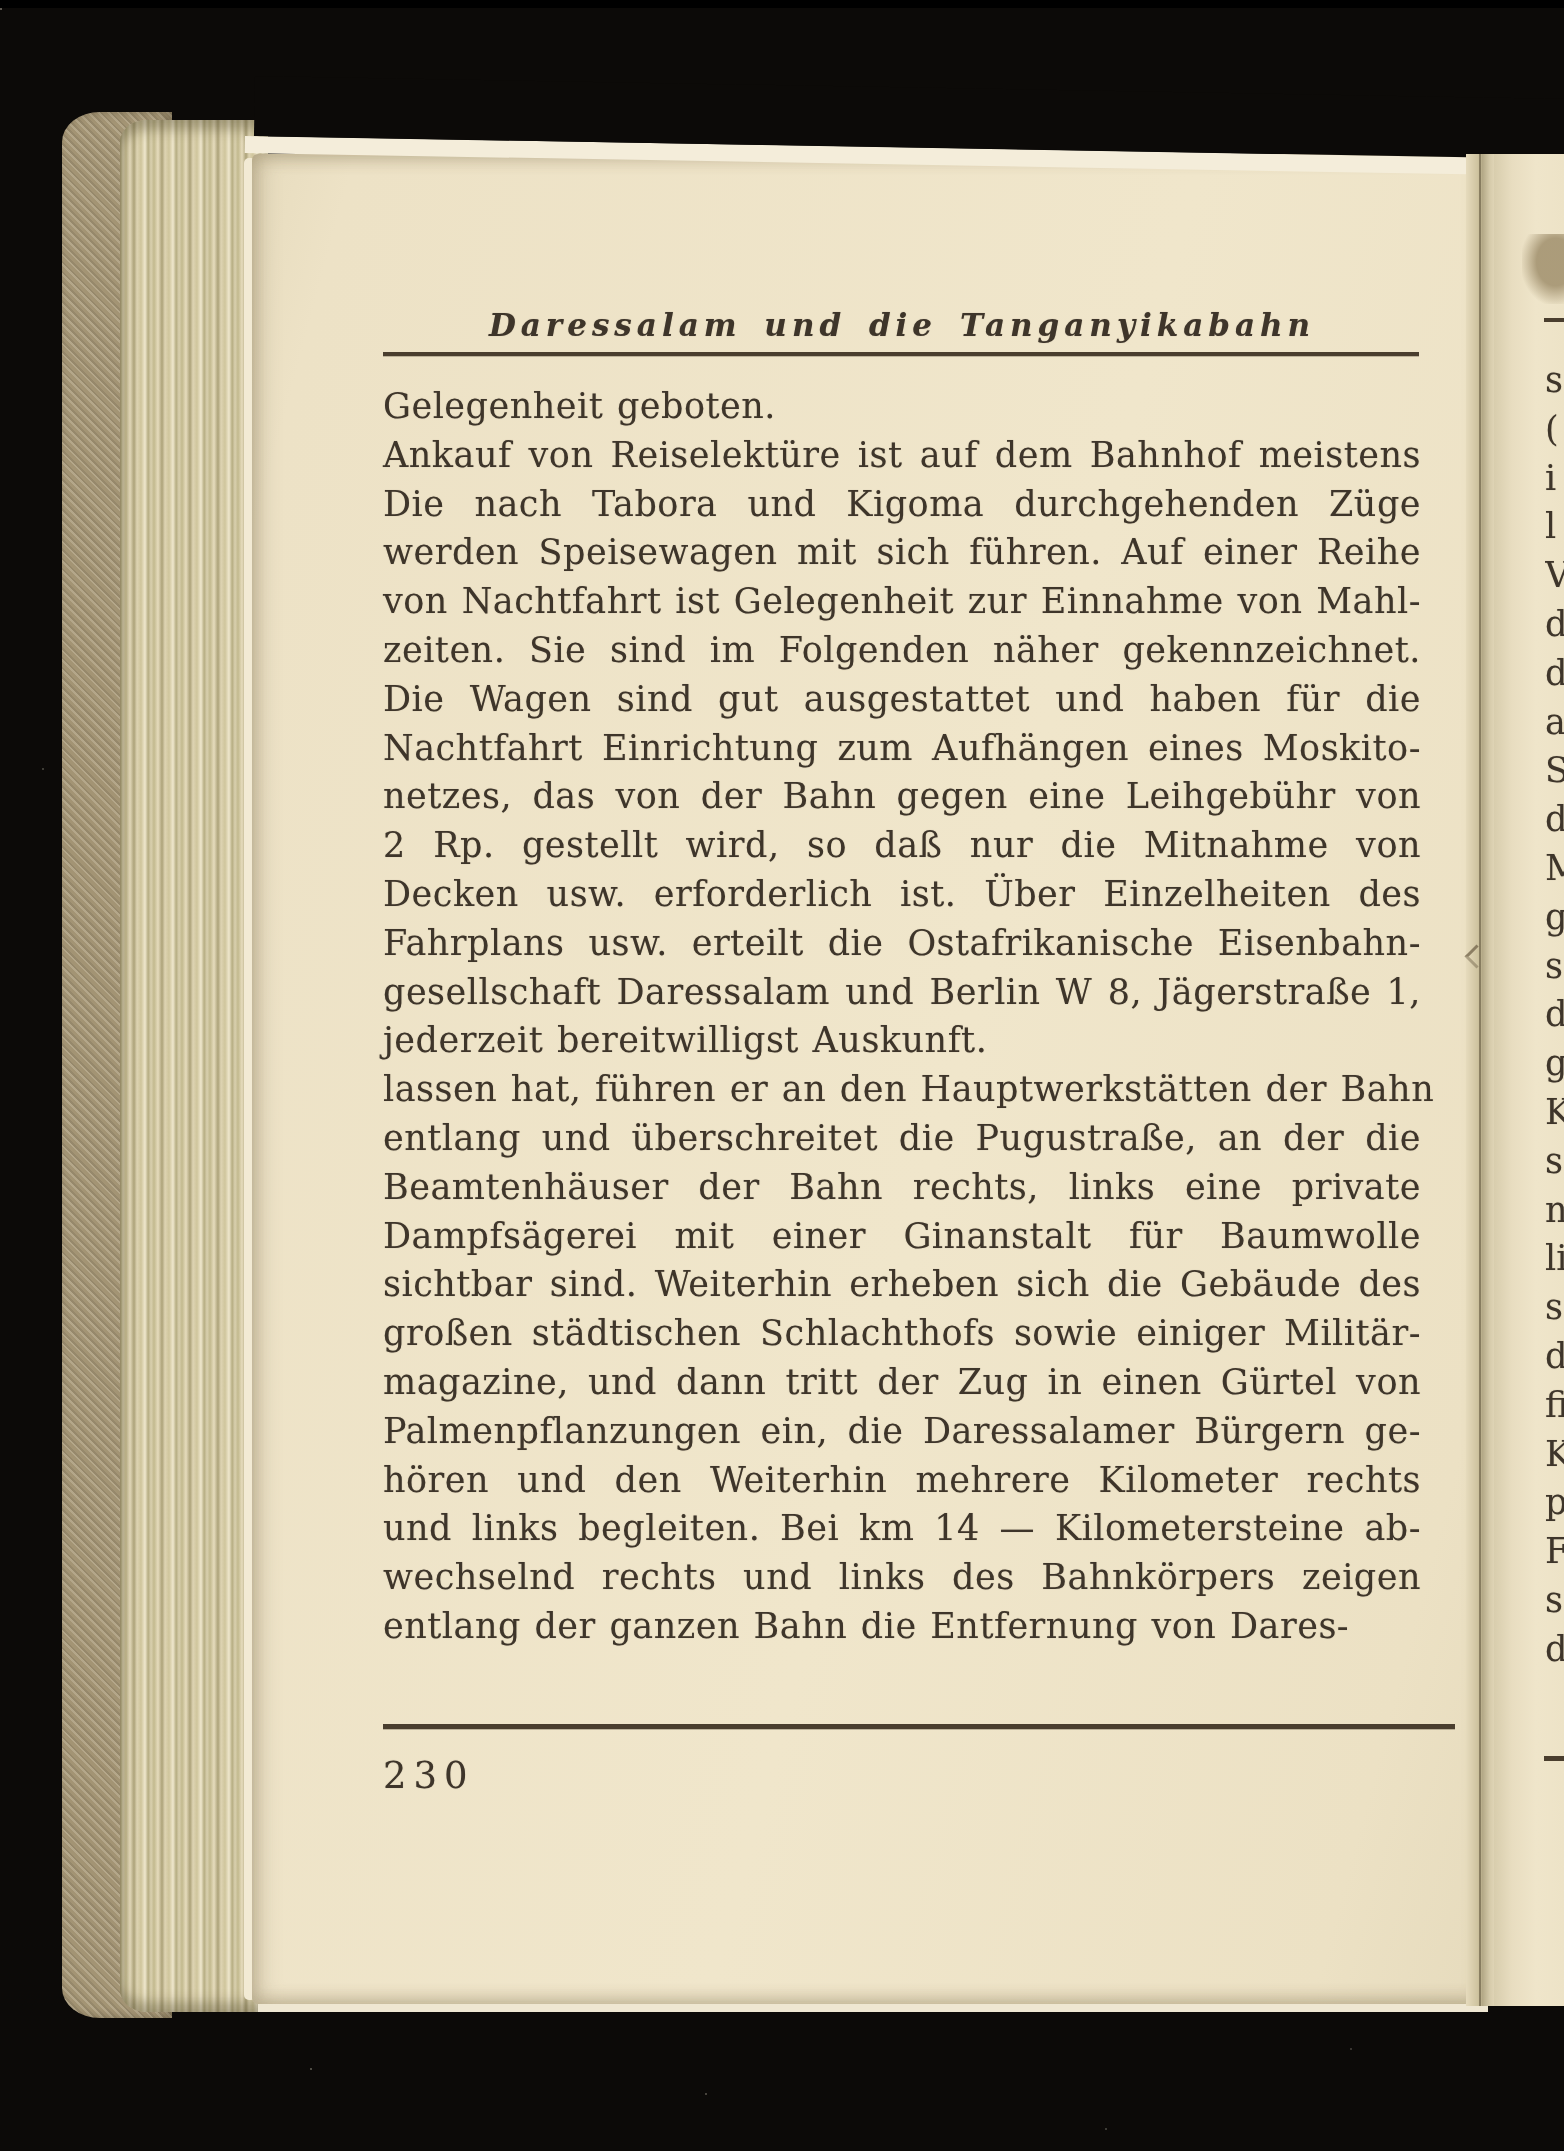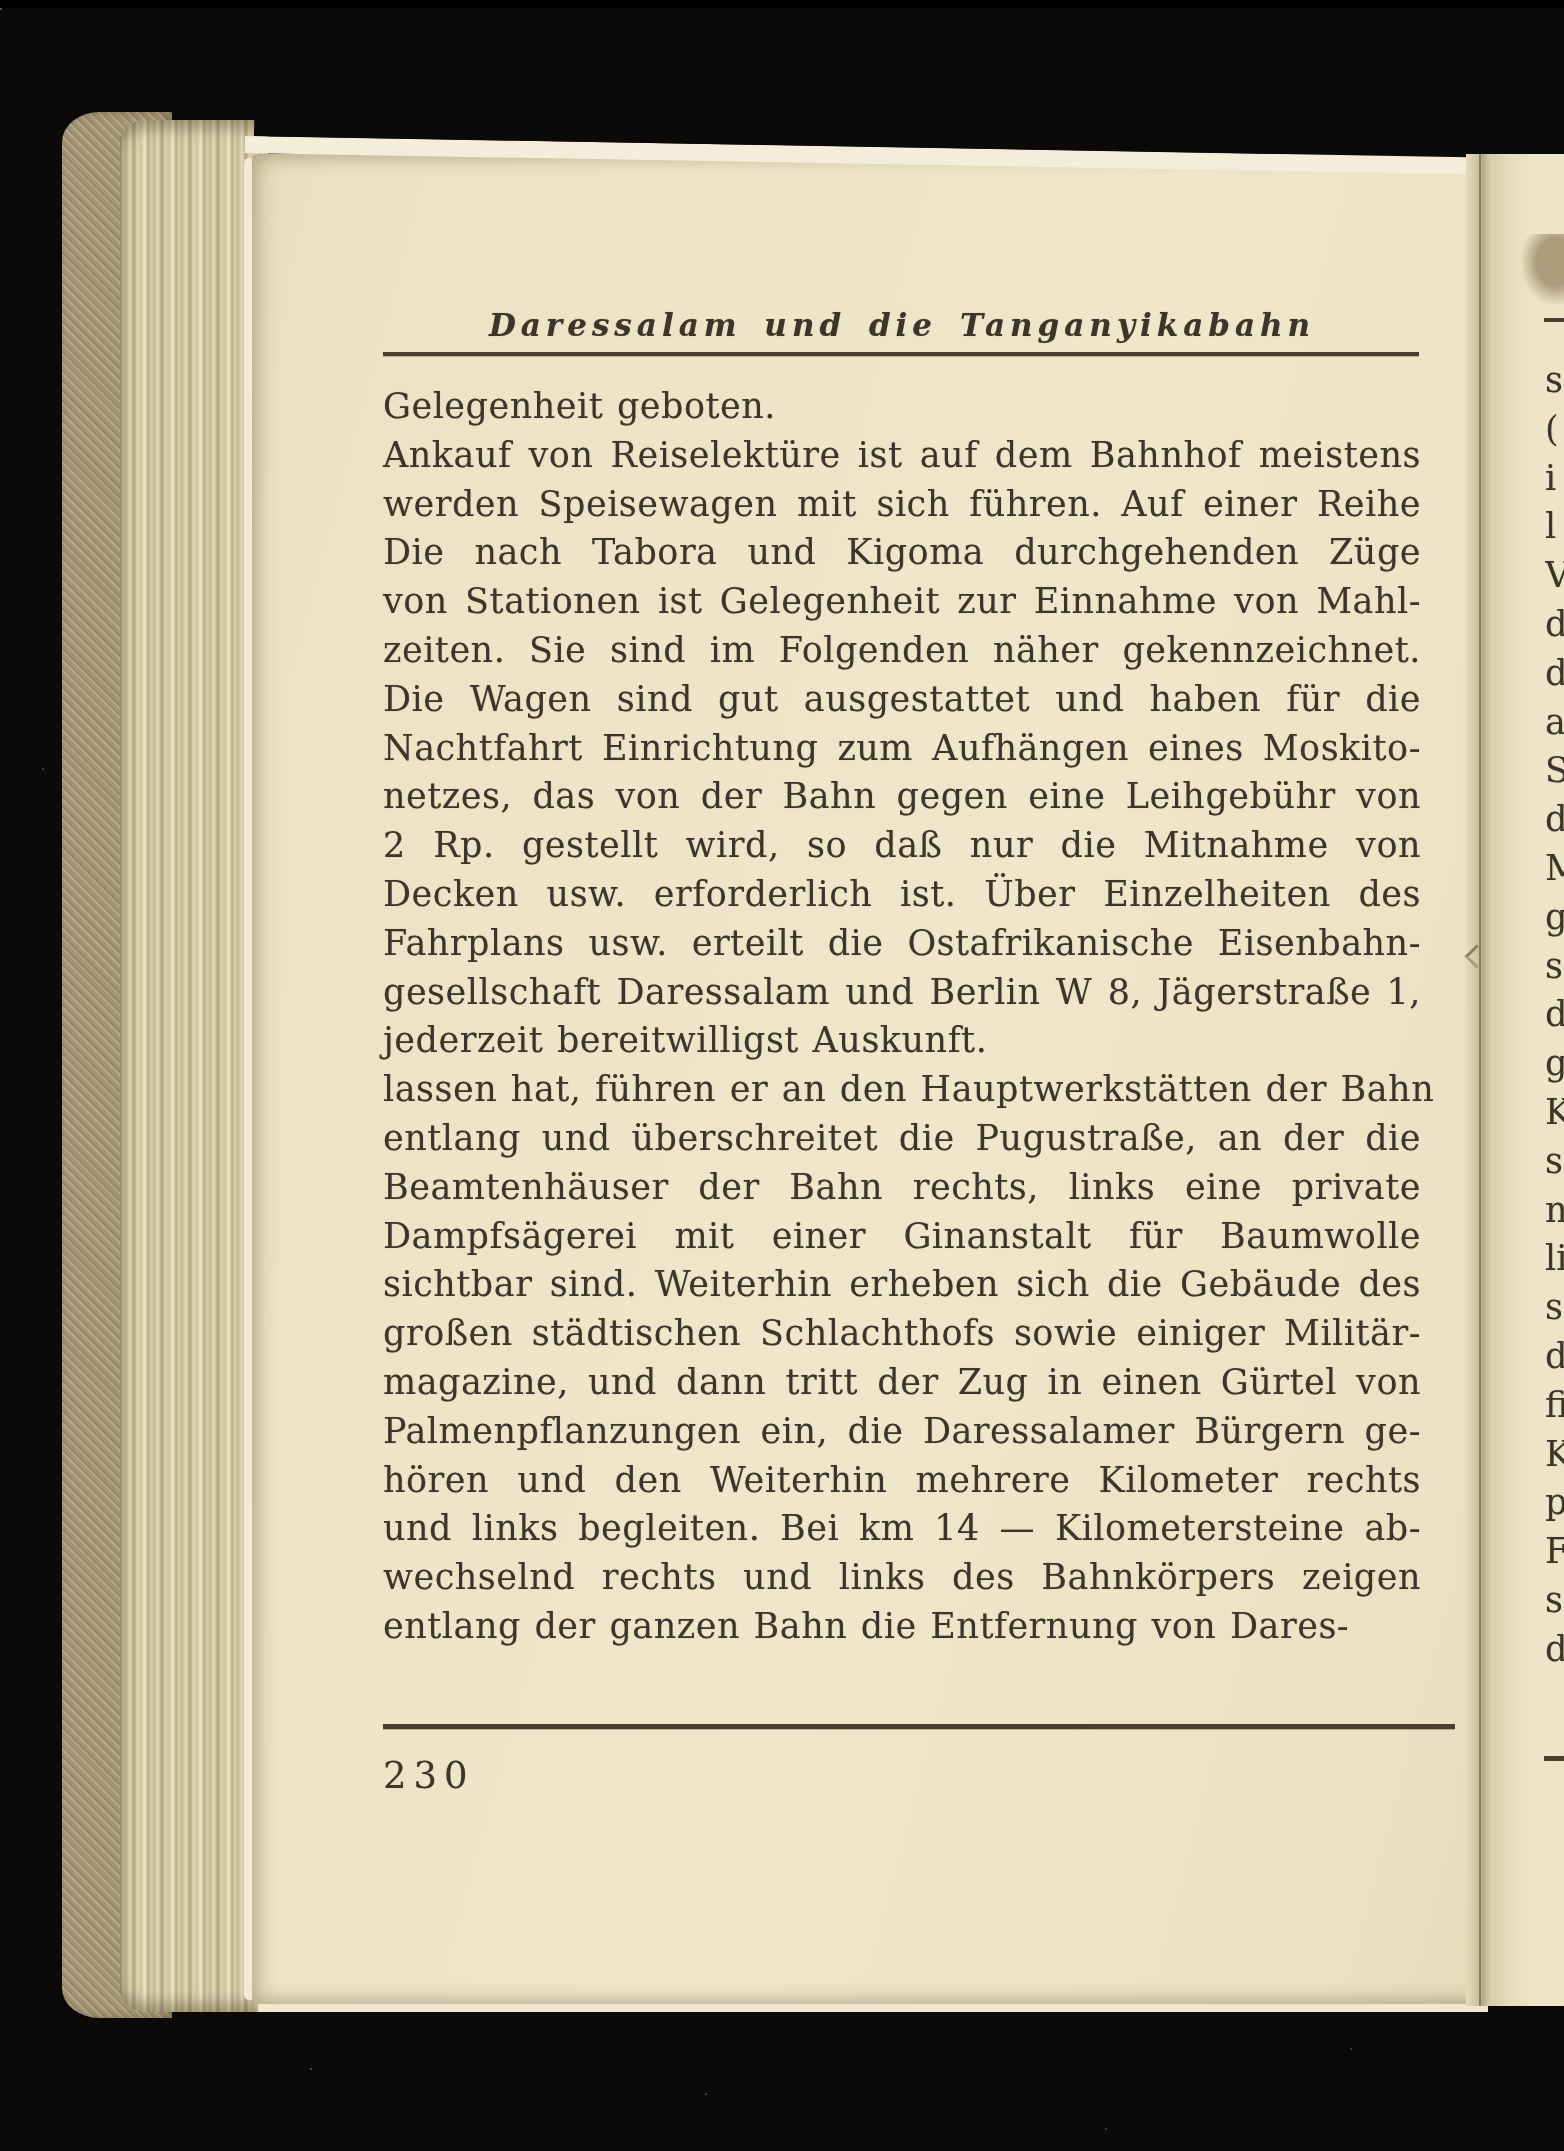--- a/index.html
+++ b/index.html
@@ -118,23 +118,23 @@
   <div class="main-page">
     <div class="running-header">Daressalam und die Tanganyikabahn</div>
     <div class="rule header-rule"></div>
 
     <div class="page-body">
         <div>
           <div class="line para-end">Gelegenheit geboten.</div>
           <div class="line">Ankauf von Reiselektüre ist auf dem Bahnhof meistens</div>
         </div>
         <div>
+          <div class="line">Die nach Tabora und Kigoma durchgehenden Züge</div>
           <div class="line">werden Speisewagen mit sich führen. Auf einer Reihe</div>
-          <div class="line">Die nach Tabora und Kigoma durchgehenden Züge</div>
-          <div class="line">von Stationen ist Gelegenheit zur Einnahme von Mahl-</div>
+          <div class="line">von Nachtfahrt ist Gelegenheit zur Einnahme von Mahl-</div>
           <div class="line">zeiten. Sie sind im Folgenden näher gekennzeichnet.</div>
           <div class="line">Die Wagen sind gut ausgestattet und haben für die</div>
           <div class="line">Nachtfahrt Einrichtung zum Aufhängen eines Moskito-</div>
           <div class="line">netzes, das von der Bahn gegen eine Leihgebühr von</div>
           <div class="line">2 Rp. gestellt wird, so daß nur die Mitnahme von</div>
           <div class="line">Decken usw. erforderlich ist. Über Einzelheiten des</div>
           <div class="line">Fahrplans usw. erteilt die Ostafrikanische Eisenbahn-</div>
           <div class="line">gesellschaft Daressalam und Berlin W 8, Jägerstraße 1,</div>
           <div class="line para-end">jederzeit bereitwilligst Auskunft.</div>
         </div>

